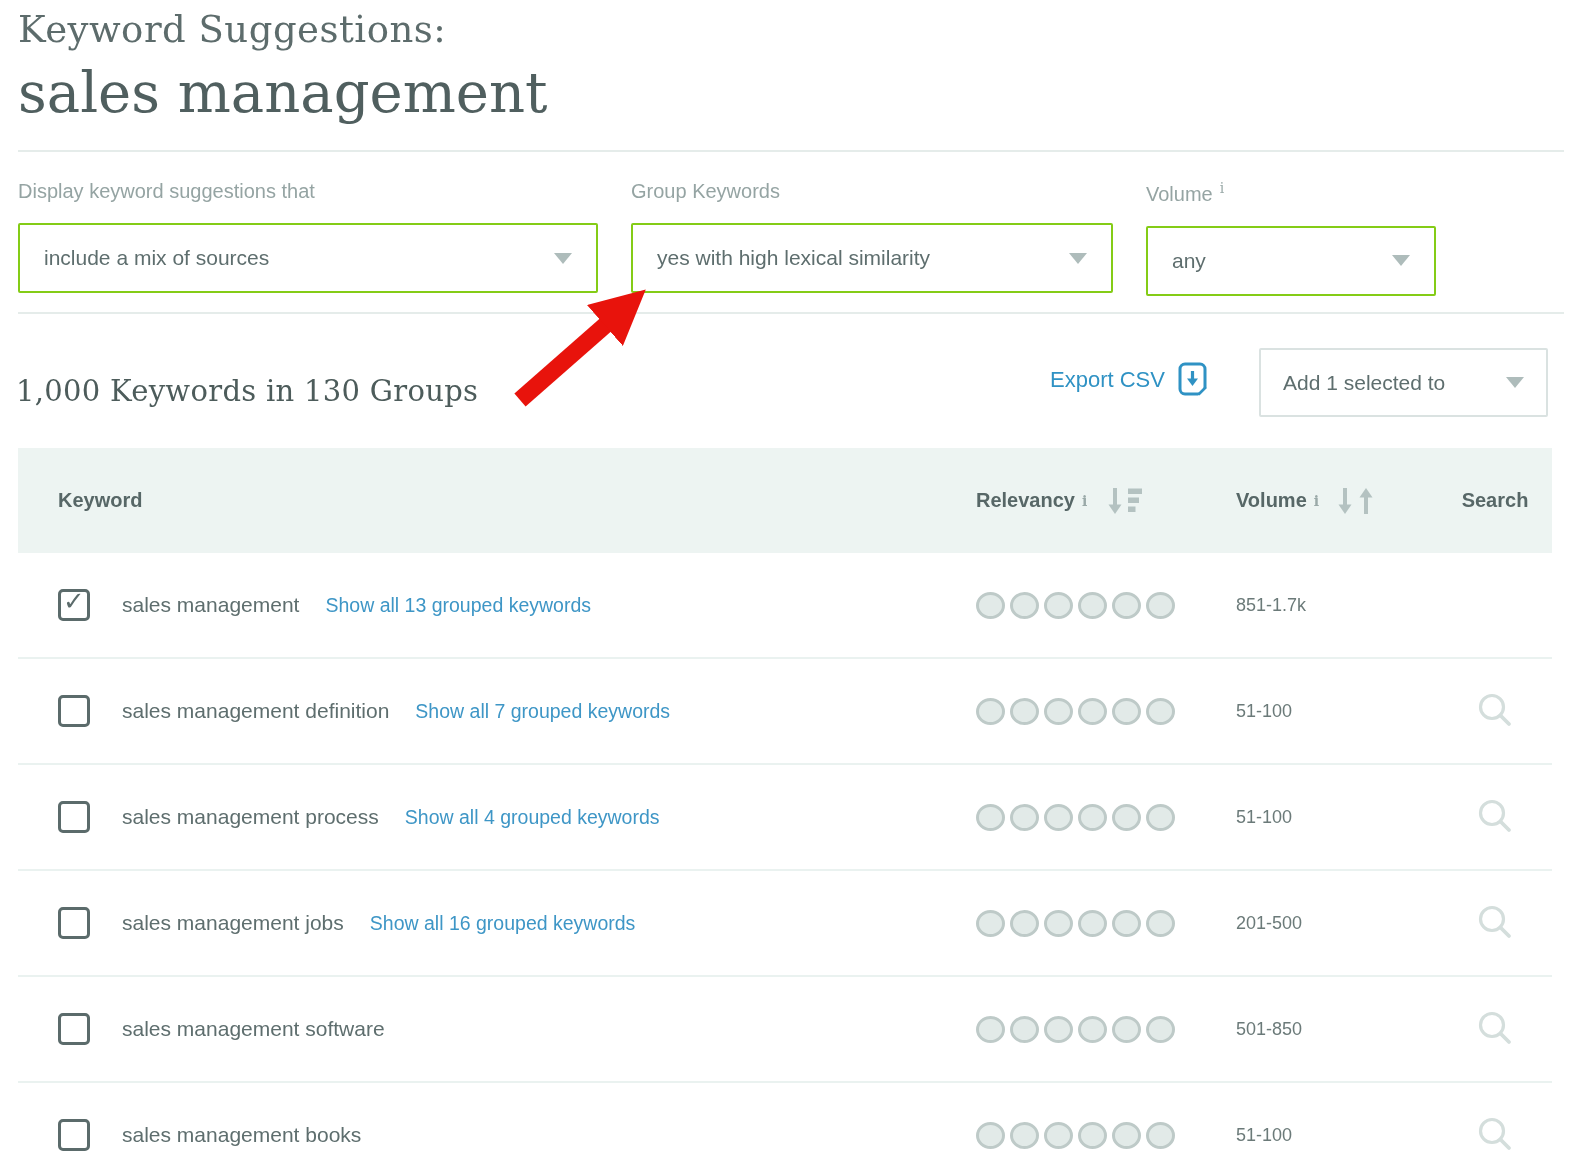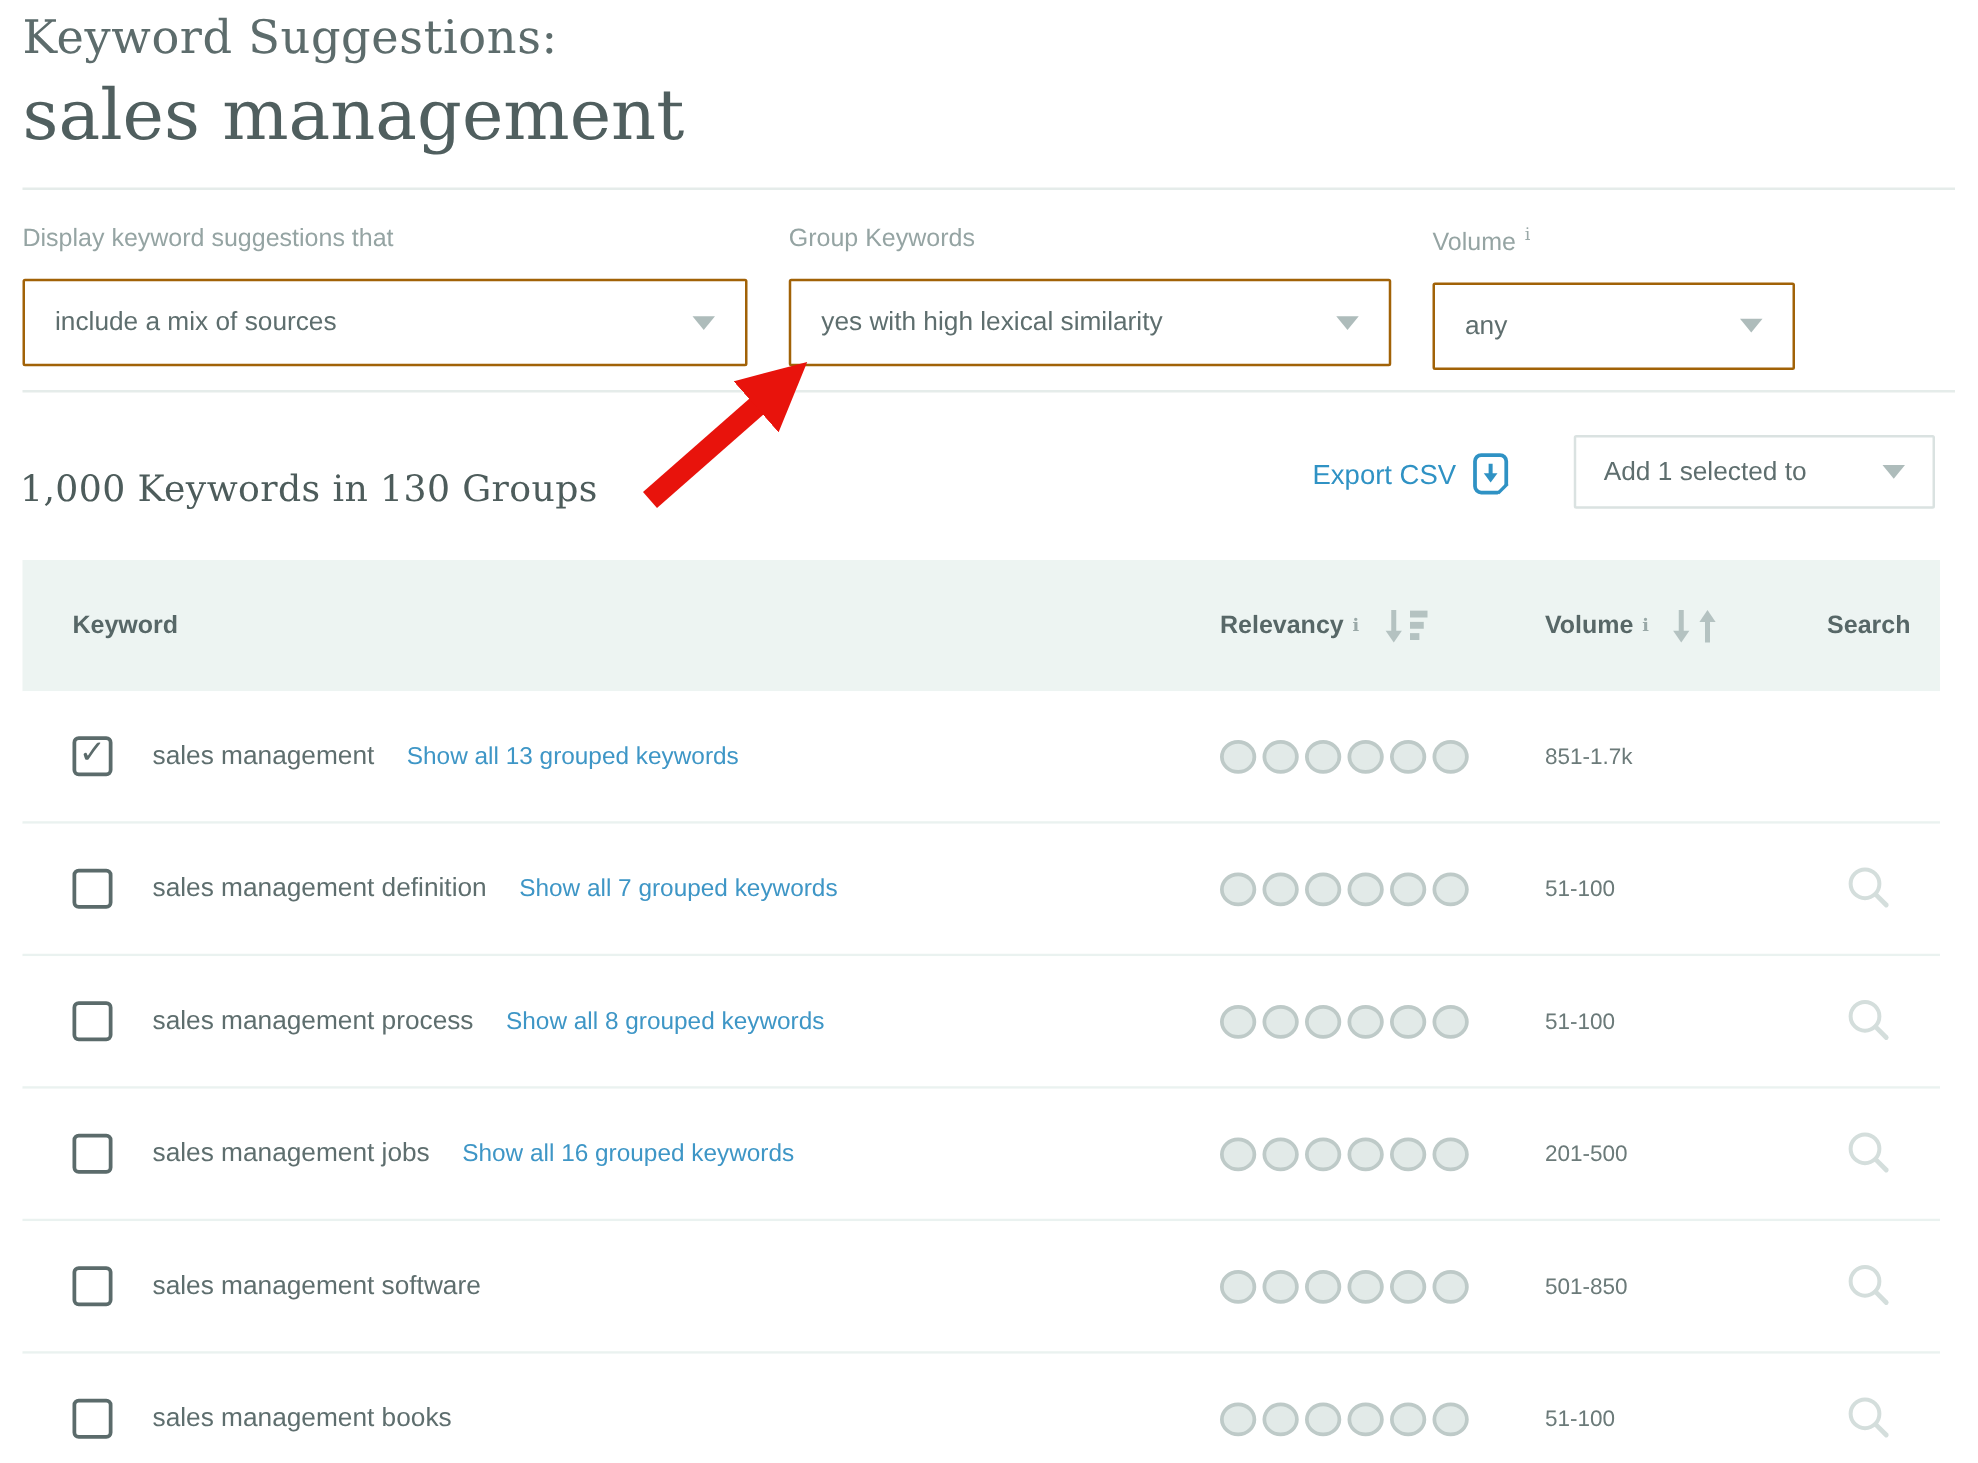--- a/index.html
+++ b/index.html
@@ -9,34 +9,34 @@
   
   .title-prefix{position:absolute;left:18px;top:8px;font-family:"DejaVu Serif",serif;
         font-size:37px;font-weight:400;color:#5d6c6c;letter-spacing:.5px;}
   .query-title{position:absolute;left:18px;top:60px;font-family:"DejaVu Serif",serif;
         font-size:56px;font-weight:400;color:#505f5f;}
   .divider{position:absolute;left:18px;width:1546px;border-top:2px solid #e5ecea;height:0;}
 
   
   .filter-group{position:absolute;top:180px;}
   .filter-label{font-size:20px;color:#95a4a3;display:block;margin-bottom:20px;}
-  .filter-box{height:70px;border:2px solid #a16207;border-radius:2px;background:#fff;
+  .filter-box{height:70px;border:2px solid #84cc16;border-radius:2px;background:#fff;
         display:flex;align-items:center;justify-content:space-between;padding:0 24px;
         box-sizing:border-box;font-size:21px;color:#5e6e6e;cursor:pointer;}
   .chev{width:0;height:0;border-left:9px solid transparent;border-right:9px solid transparent;
         border-top:11px solid #aebcbb;}
   sup.info{font-family:"DejaVu Serif",serif;font-size:14px;color:#9aa9a8;margin-left:7px;
         vertical-align:super;cursor:pointer;}
 
   
   .summary{position:absolute;left:16px;top:374px;font-family:"DejaVu Serif",serif;
         font-weight:400;font-size:29px;color:#4d5c5b;letter-spacing:.3px;}
   .export{position:absolute;left:1050px;top:362px;display:flex;align-items:center;gap:13px;
         color:var(--accent_blue,#2f92c4);font-size:22px;cursor:pointer;}
-  .add-select{position:absolute;left:1259px;top:348px;width:289px;height:59px;
+  .add-select{position:absolute;left:1259px;top:348px;width:289px;height:69px;
         border:2px solid #dae2e1;border-radius:2px;background:#fff;box-sizing:border-box;
         display:flex;align-items:center;justify-content:space-between;padding:0 22px;
         font-size:21px;color:#5e6e6e;cursor:pointer;}
 
   
   .ktable{position:absolute;left:18px;top:448px;width:1534px;}
   .thead{display:flex;height:105px;background:var(--header_band,#edf4f2);align-items:center;
         font-weight:bold;font-size:20px;color:#576767;}
   .cell{box-sizing:border-box;display:flex;align-items:center;}
   .col-k{width:940px;padding-left:40px;}
@@ -187,21 +187,21 @@
                 <circle cx="17" cy="16" r="11.5" fill="none" stroke="#d4dedc" stroke-width="3.2"></circle>
                 <line x1="25.5" y1="24.5" x2="34" y2="33" stroke="#d4dedc" stroke-width="3.8" stroke-linecap="round"></line>
               </svg>
             </span>
           </div>
         </div>
         <div class="row">
           <div class="cell col-k">
             <span class="cb"></span>
             <span class="kw">sales management process</span>
-            <a class="grouplink">Show all 8 grouped keywords</a>
+            <a class="grouplink">Show all 4 grouped keywords</a>
           </div>
           <div class="cell col-r">
             <span class="dot"></span>
             <span class="dot"></span>
             <span class="dot"></span>
             <span class="dot"></span>
             <span class="dot"></span>
             <span class="dot"></span>
           </div>
           <div class="cell col-v">

